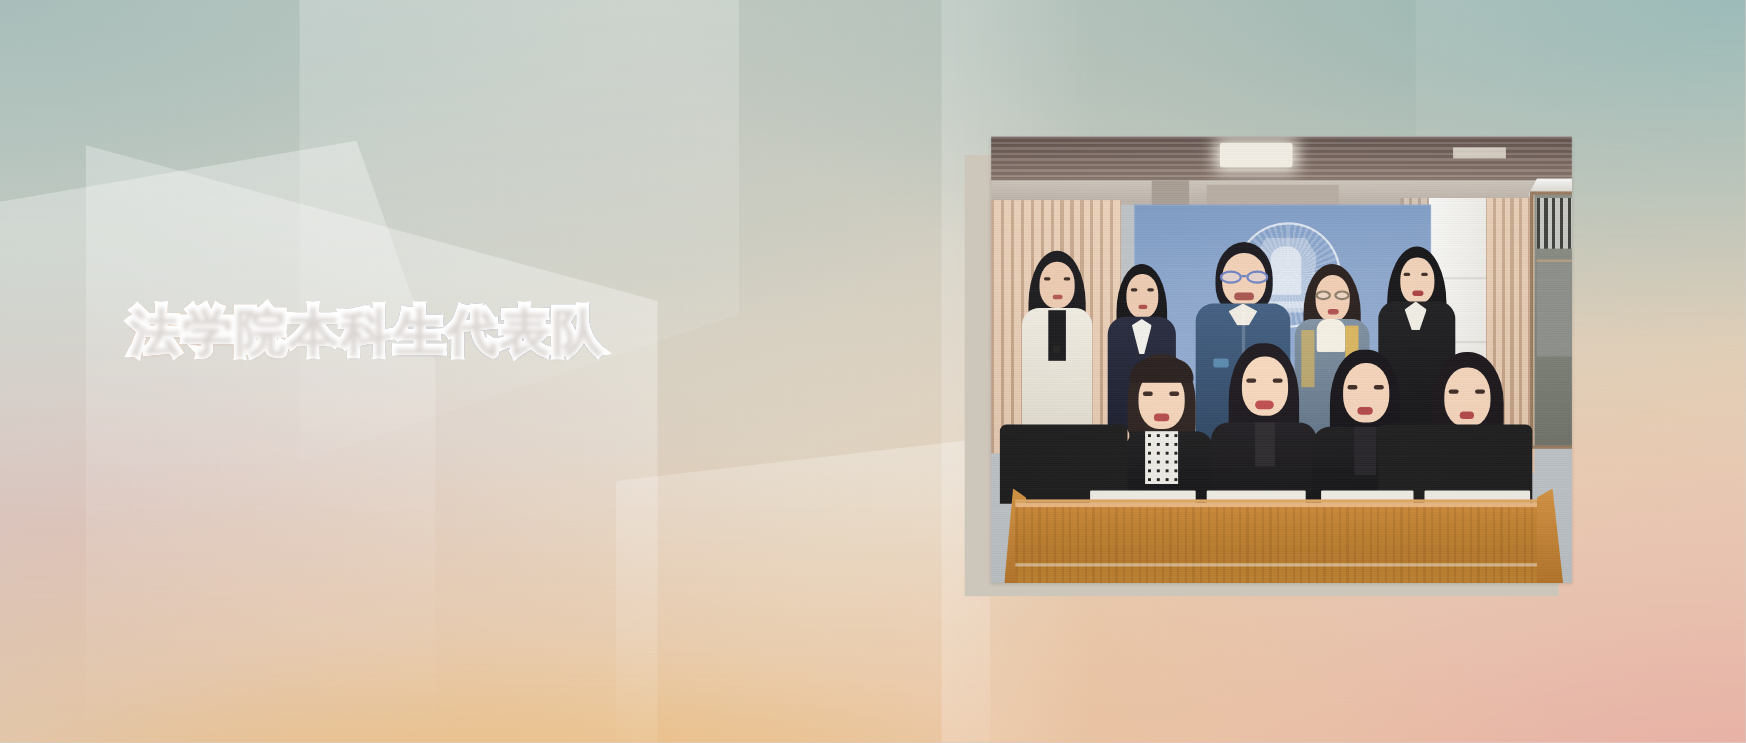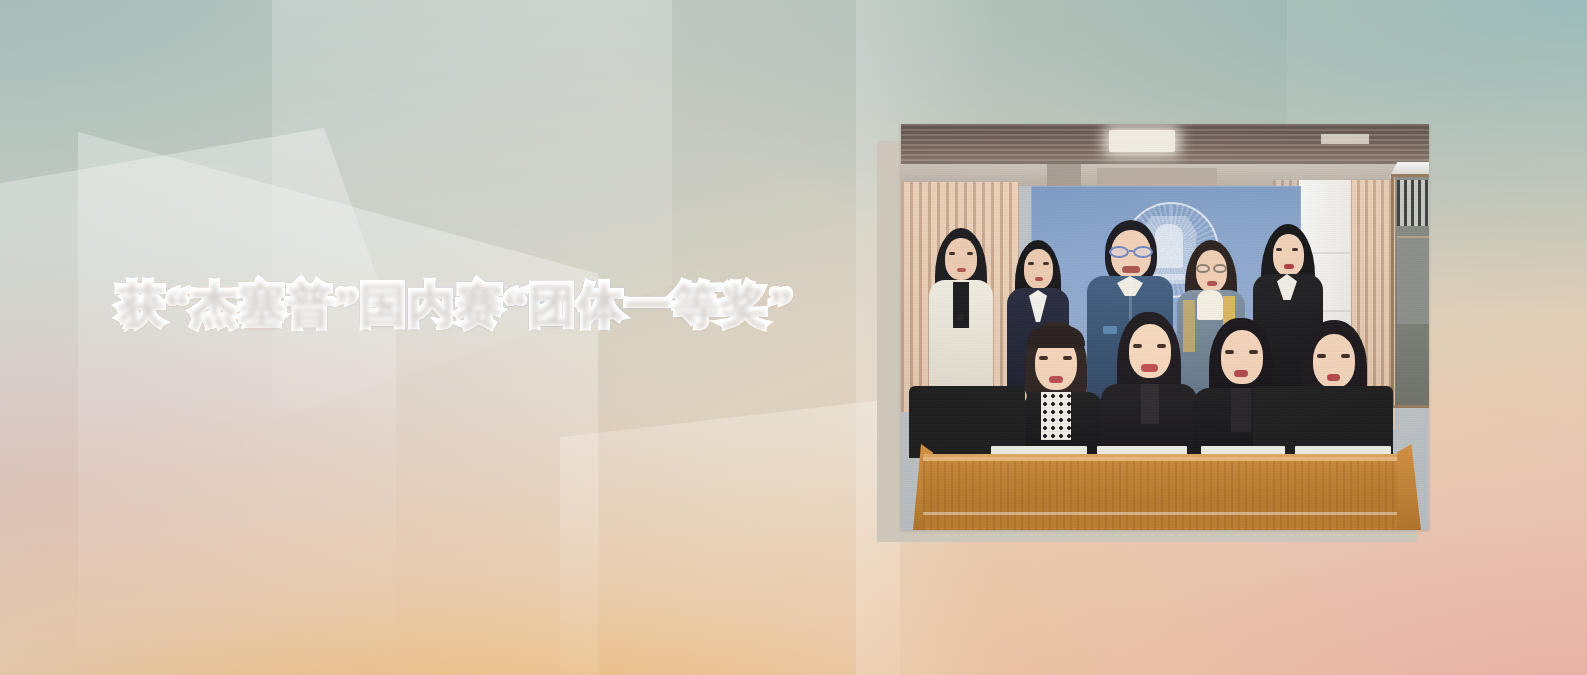--- a/index.html
+++ b/index.html
@@ -191,21 +191,21 @@
   <div class="bg-layer bg-base"></div>
   <div class="plane plane-a"></div>
   <div class="plane plane-b"></div>
   <div class="plane plane-c"></div>
   <div class="plane plane-d"></div>
   <div class="plane plane-e"></div>
   <div class="plane plane-f"></div>
   <div class="bg-layer bg-noise"></div>
 
   <div id="headline">
-    <div class="hl-line hl-line-2"><span class="grad">获“杰塞普”国内赛“团体一等奖”</span></div>
+    <div class="hl-line hl-line-1"><span class="grad">法学院本科生代表队</span></div>
   </div>
 
   <div id="photo-block">
     <div id="photo-matte"></div>
     <div id="photo">
 
       <div class="ph ceiling"></div>
       <div class="ph ceiling-strips"></div>
       <div class="ph ceil-light"></div>
       <div class="ph ceil-light2"></div>

